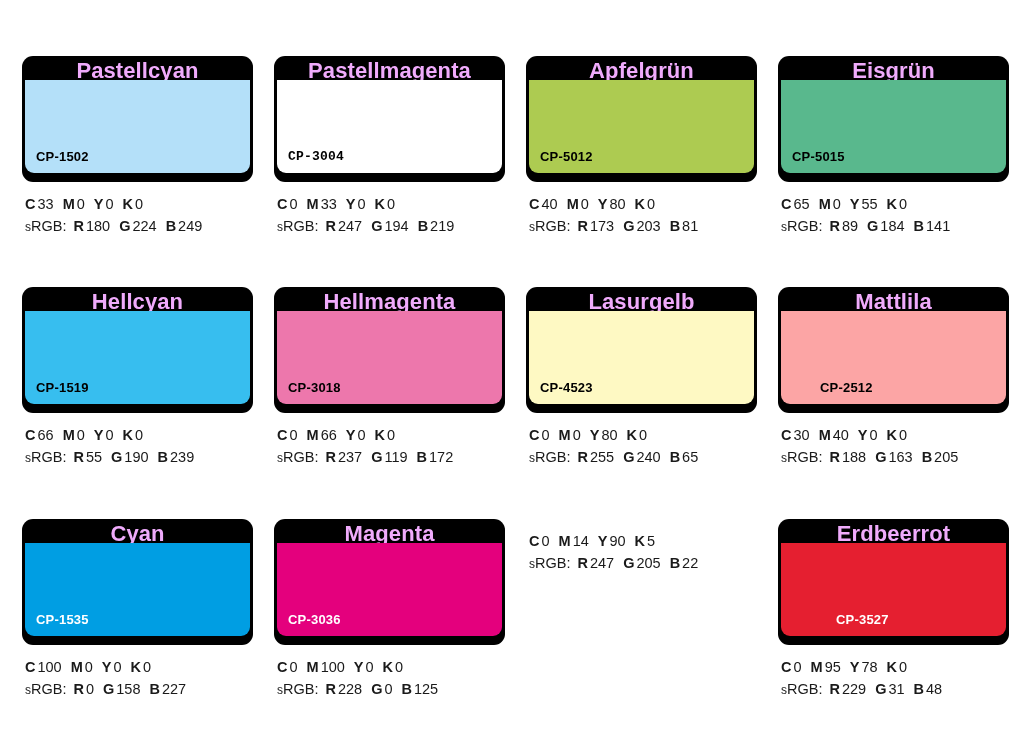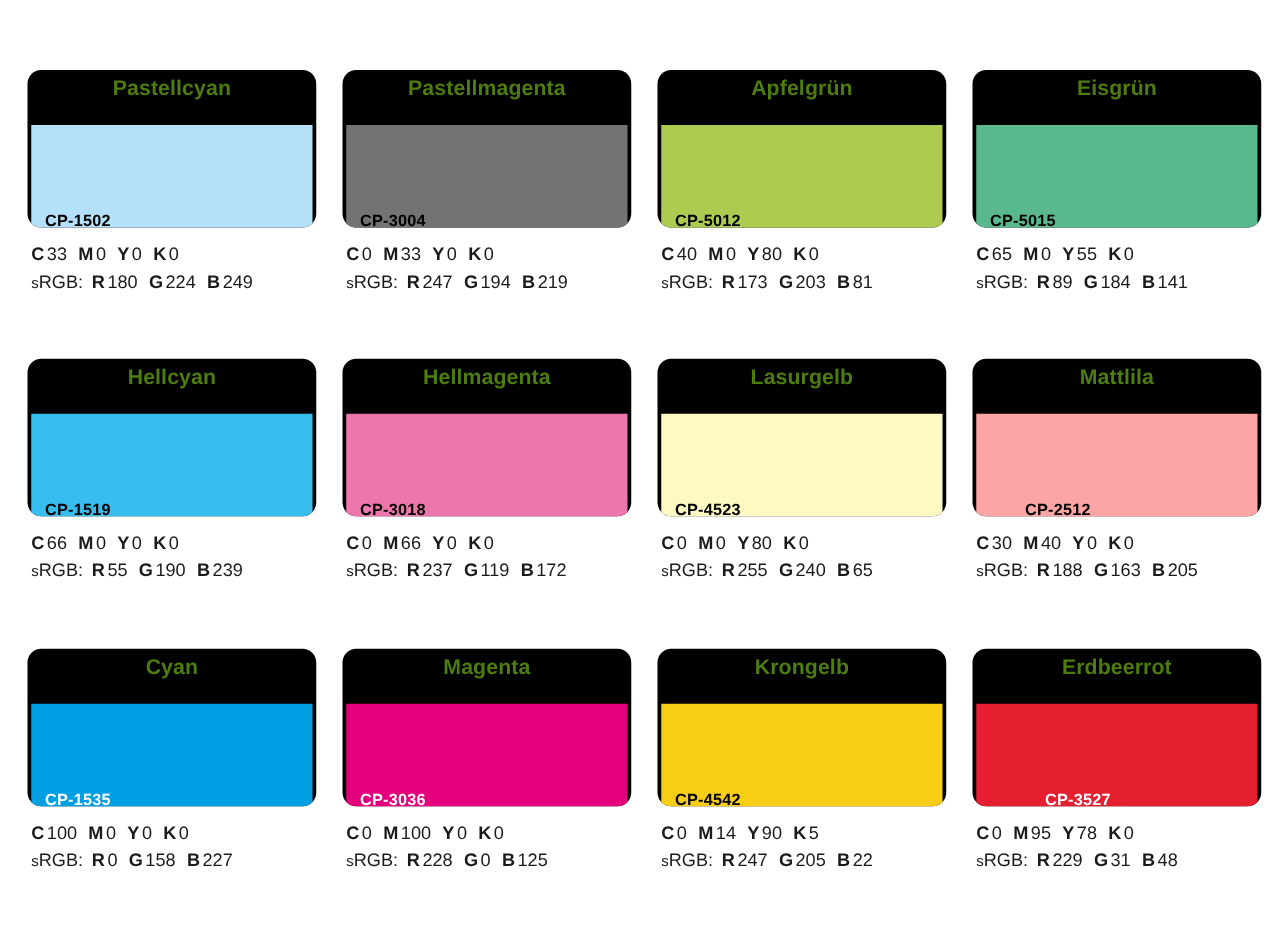--- a/index.html
+++ b/index.html
@@ -37,25 +37,25 @@
     box-sizing: border-box;
     width: 231px;
     height: 126px;
     background: #000000;
     border-radius: 11px;
     padding: 0 3px 3px 3px;
     overflow: hidden;
   }
 
   .card-title {
-    height: 44px;
+    height: 24px;
     line-height: 30px;
     text-align: center;
-    color: #4d7c0f;
-    font-size: 17px;
+    color: #f0abfc;
+    font-size: 22px;
     font-weight: bold;
     letter-spacing: 0.1px;
     white-space: nowrap;
     overflow: hidden;
   }
 
   .color-field {
     position: relative;
     box-sizing: border-box;
     height: 93px;
@@ -115,21 +115,21 @@
         </div>
       </div>
       <div class="spec-block">
         <div class="spec-line"><span class="pair"><span class="k">C</span><span class="v">33</span></span><span class="pair"><span class="k">M</span><span class="v">0</span></span><span class="pair"><span class="k">Y</span><span class="v">0</span></span><span class="pair"><span class="k">K</span><span class="v">0</span></span></div>
         <div class="spec-line"><span class="srgb-label"><span class="small-s">s</span>RGB:</span><span class="pair"><span class="k">R</span><span class="v">180</span></span><span class="pair"><span class="k">G</span><span class="v">224</span></span><span class="pair"><span class="k">B</span><span class="v">249</span></span></div>
       </div>
     </div>
     <div class="swatch-card-wrap">
       <div class="swatch-card">
         <div class="card-title">Pastellmagenta</div>
-        <div class="color-field" style="background: #737373;">
+        <div class="color-field" style="background: #ffffff; font-family: Liberation Mono, monospace;">
           <div class="color-code" style="color: rgb(0, 0, 0);">CP-3004</div>
         </div>
       </div>
       <div class="spec-block">
         <div class="spec-line"><span class="pair"><span class="k">C</span><span class="v">0</span></span><span class="pair"><span class="k">M</span><span class="v">33</span></span><span class="pair"><span class="k">Y</span><span class="v">0</span></span><span class="pair"><span class="k">K</span><span class="v">0</span></span></div>
         <div class="spec-line"><span class="srgb-label"><span class="small-s">s</span>RGB:</span><span class="pair"><span class="k">R</span><span class="v">247</span></span><span class="pair"><span class="k">G</span><span class="v">194</span></span><span class="pair"><span class="k">B</span><span class="v">219</span></span></div>
       </div>
     </div>
     <div class="swatch-card-wrap">
       <div class="swatch-card">
@@ -221,26 +221,20 @@
         <div class="color-field" style="background: rgb(228, 0, 125);">
           <div class="color-code" style="color: rgb(255, 255, 255);">CP-3036</div>
         </div>
       </div>
       <div class="spec-block">
         <div class="spec-line"><span class="pair"><span class="k">C</span><span class="v">0</span></span><span class="pair"><span class="k">M</span><span class="v">100</span></span><span class="pair"><span class="k">Y</span><span class="v">0</span></span><span class="pair"><span class="k">K</span><span class="v">0</span></span></div>
         <div class="spec-line"><span class="srgb-label"><span class="small-s">s</span>RGB:</span><span class="pair"><span class="k">R</span><span class="v">228</span></span><span class="pair"><span class="k">G</span><span class="v">0</span></span><span class="pair"><span class="k">B</span><span class="v">125</span></span></div>
       </div>
     </div>
     <div class="swatch-card-wrap">
-      <div class="swatch-card">
-        <div class="card-title">Krongelb</div>
-        <div class="color-field" style="background: rgb(247, 205, 22);">
-          <div class="color-code" style="color: rgb(0, 0, 0);">CP-4542</div>
-        </div>
-      </div>
       <div class="spec-block">
         <div class="spec-line"><span class="pair"><span class="k">C</span><span class="v">0</span></span><span class="pair"><span class="k">M</span><span class="v">14</span></span><span class="pair"><span class="k">Y</span><span class="v">90</span></span><span class="pair"><span class="k">K</span><span class="v">5</span></span></div>
         <div class="spec-line"><span class="srgb-label"><span class="small-s">s</span>RGB:</span><span class="pair"><span class="k">R</span><span class="v">247</span></span><span class="pair"><span class="k">G</span><span class="v">205</span></span><span class="pair"><span class="k">B</span><span class="v">22</span></span></div>
       </div>
     </div>
     <div class="swatch-card-wrap">
       <div class="swatch-card">
         <div class="card-title">Erdbeerrot</div>
         <div class="color-field" style="background: rgb(229, 31, 48); padding-left: 44px;">
           <div class="color-code" style="color: rgb(255, 255, 255);">CP-3527</div>

